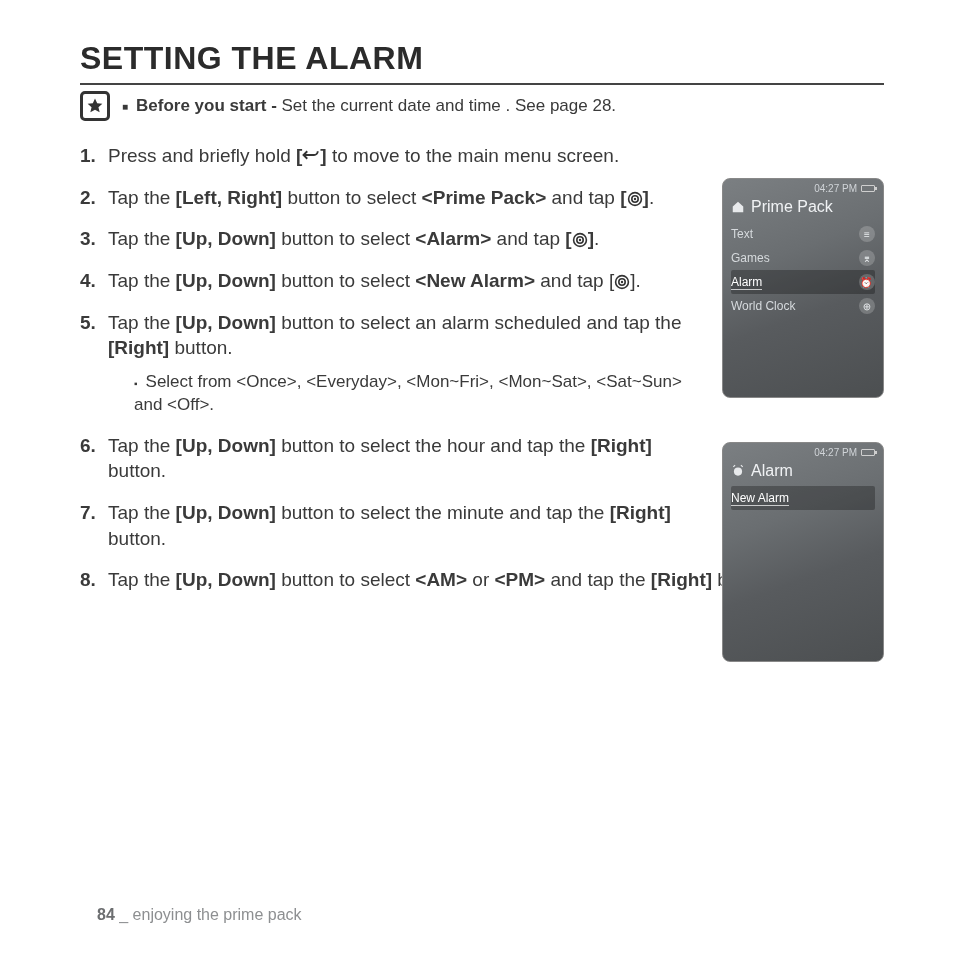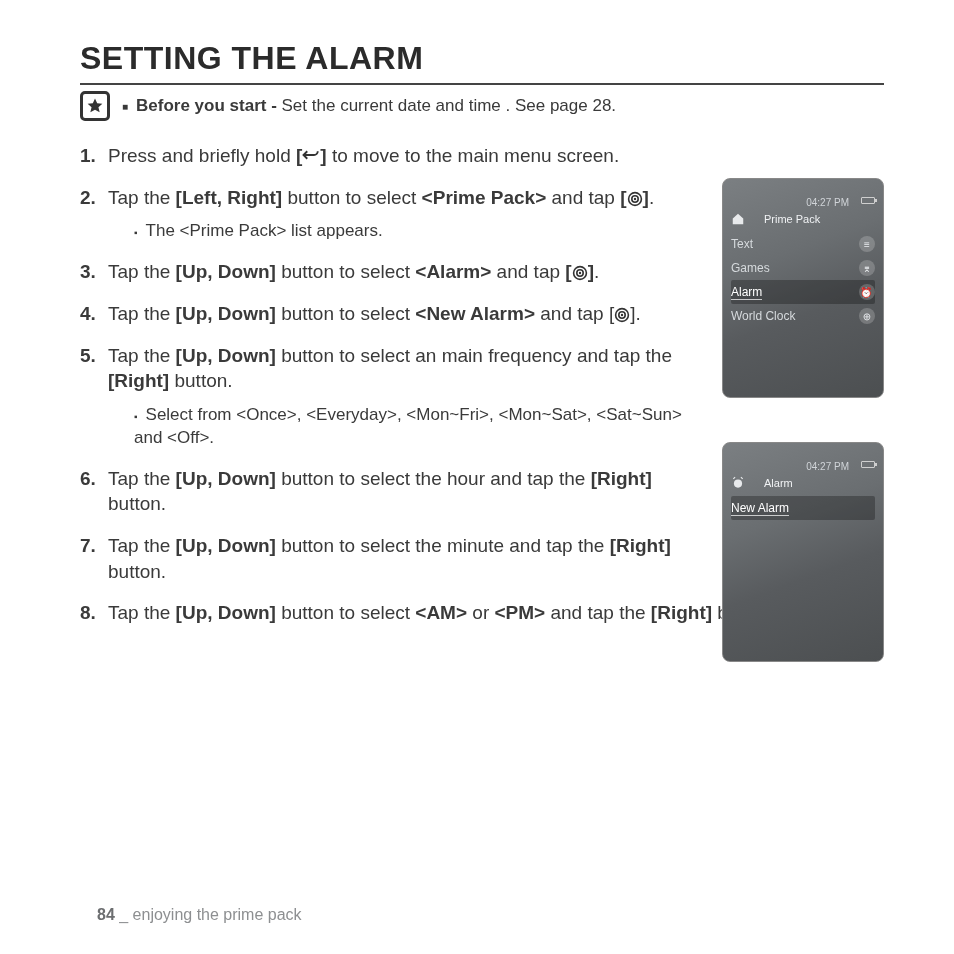--- a/index.html
+++ b/index.html
@@ -17,24 +17,24 @@
   ol.steps>li .body{flex:1;}
   .bold{font-weight:700;}
   .sub{margin-top:10px;font-size:17px;padding-left:26px;}
   .sub .sq{margin-right:8px;}
   .icon-back{display:inline-flex;align-items:center;justify-content:center;}
   .icon-target{display:inline-flex;align-items:center;justify-content:center;vertical-align:middle;}
   
   .shots{position:absolute;right:70px;top:178px;width:162px;}
   .device{width:162px;height:220px;border:1px solid #888;border-radius:8px;background:linear-gradient(160deg,#7b7f82 0%,#6a6e71 35%,#585b5e 60%,#4c4f51 100%);color:#d9dde0;font-size:12px;overflow:hidden;margin-bottom:44px;position:relative;}
   .status{display:flex;justify-content:space-between;align-items:center;padding:4px 8px 2px 8px;font-size:10px;color:#d0d4d8;}
-  .status .right{display:flex;align-items:flex-start;gap:12px;margin-top:14px;}
+  .status .right{display:flex;align-items:center;gap:4px;}
   .batt{width:14px;height:7px;border:1px solid #cfcfcf;border-radius:1px;position:relative;}
   .batt::after{content:"";position:absolute;right:-3px;top:1px;width:2px;height:3px;background:#cfcfcf;}
-  .header{display:flex;align-items:center;gap:19px;padding:2px 8px 6px 8px;color:#f0f2f4;font-size:11px;}
+  .header{display:flex;align-items:center;gap:6px;padding:2px 8px 6px 8px;color:#f0f2f4;font-size:16px;}
   .header .hicon{width:14px;height:14px;display:flex;align-items:center;justify-content:center;}
   .menu{padding:0 8px;}
   .item{display:flex;justify-content:space-between;align-items:center;height:24px;font-size:12px;color:#d6dadd;}
   .item .iicon{width:16px;height:16px;border-radius:50%;background:rgba(255,255,255,0.2);display:flex;align-items:center;justify-content:center;font-size:10px;color:#e9ecef;}
   .item.sel{background:rgba(0,0,0,.28);border-radius:2px;color:#fff;}
   .item.sel .label{border-bottom:1px solid rgba(255,255,255,.7);}
   .footer{position:absolute;bottom:30px;left:97px;font-size:16px;color:#8d8f91;}
   .footer .pnum{font-weight:700;color:#6c6e70;}
   
   .text-col{padding-right:200px;}
@@ -73,21 +73,20 @@
   <li>
         <span class="num">2.</span>
     <div class="body text-col">
       <span>Tap the </span><span class="bold">[Left, Right]</span><span> button to select </span><span class="bold">&lt;Prime Pack&gt;</span><span> and tap </span><span class="nowrap"><span class="bold">[</span><span class="bold icon-target">
               <svg width="16" height="16" viewBox="0 0 20 20">
                 <circle cx="10" cy="10" r="8" fill="none" stroke="#333" stroke-width="2"></circle>
                 <circle cx="10" cy="10" r="4" fill="none" stroke="#333" stroke-width="2"></circle>
                 <circle cx="10" cy="10" r="1.5" fill="#333"></circle>
               </svg>
             </span><span class="bold">]</span></span><span>.</span>
-      <div class="sub"><span class="sq">▪</span><span>The &lt;Prime Pack&gt; list appears.</span></div>
     </div>
   </li>
   <li>
         <span class="num">3.</span>
     <div class="body text-col">
       <span>Tap the </span><span class="bold">[Up, Down]</span><span> button to select </span><span class="bold">&lt;Alarm&gt;</span><span> and tap </span><span class="nowrap"><span class="bold">[</span><span class="bold icon-target">
               <svg width="16" height="16" viewBox="0 0 20 20">
                 <circle cx="10" cy="10" r="8" fill="none" stroke="#333" stroke-width="2"></circle>
                 <circle cx="10" cy="10" r="4" fill="none" stroke="#333" stroke-width="2"></circle>
                 <circle cx="10" cy="10" r="1.5" fill="#333"></circle>
@@ -103,21 +102,21 @@
               <circle cx="10" cy="10" r="8" fill="none" stroke="#333" stroke-width="2"></circle>
               <circle cx="10" cy="10" r="4" fill="none" stroke="#333" stroke-width="2"></circle>
               <circle cx="10" cy="10" r="1.5" fill="#333"></circle>
             </svg>
           </span><span>].</span>
     </div>
   </li>
   <li>
         <span class="num">5.</span>
     <div class="body text-col">
-      <span>Tap the </span><span class="bold">[Up, Down]</span><span> button to select an main frequency and tap the </span><span class="bold">[Right]</span><span> button.</span>
+      <span>Tap the </span><span class="bold">[Up, Down]</span><span> button to select an alarm scheduled and tap the </span><span class="bold">[Right]</span><span> button.</span>
       <div class="sub"><span class="sq">▪</span><span>Select from &lt;Once&gt;, &lt;Everyday&gt;, &lt;Mon~Fri&gt;, &lt;Mon~Sat&gt;, &lt;Sat~Sun&gt; and &lt;Off&gt;.</span></div>
     </div>
   </li>
   <li>
         <span class="num">6.</span>
     <div class="body text-col">
       <span>Tap the </span><span class="bold">[Up, Down]</span><span> button to select the hour and tap the </span><span class="bold">[Right]</span><span> button.</span>
     </div>
   </li>
   <li>

